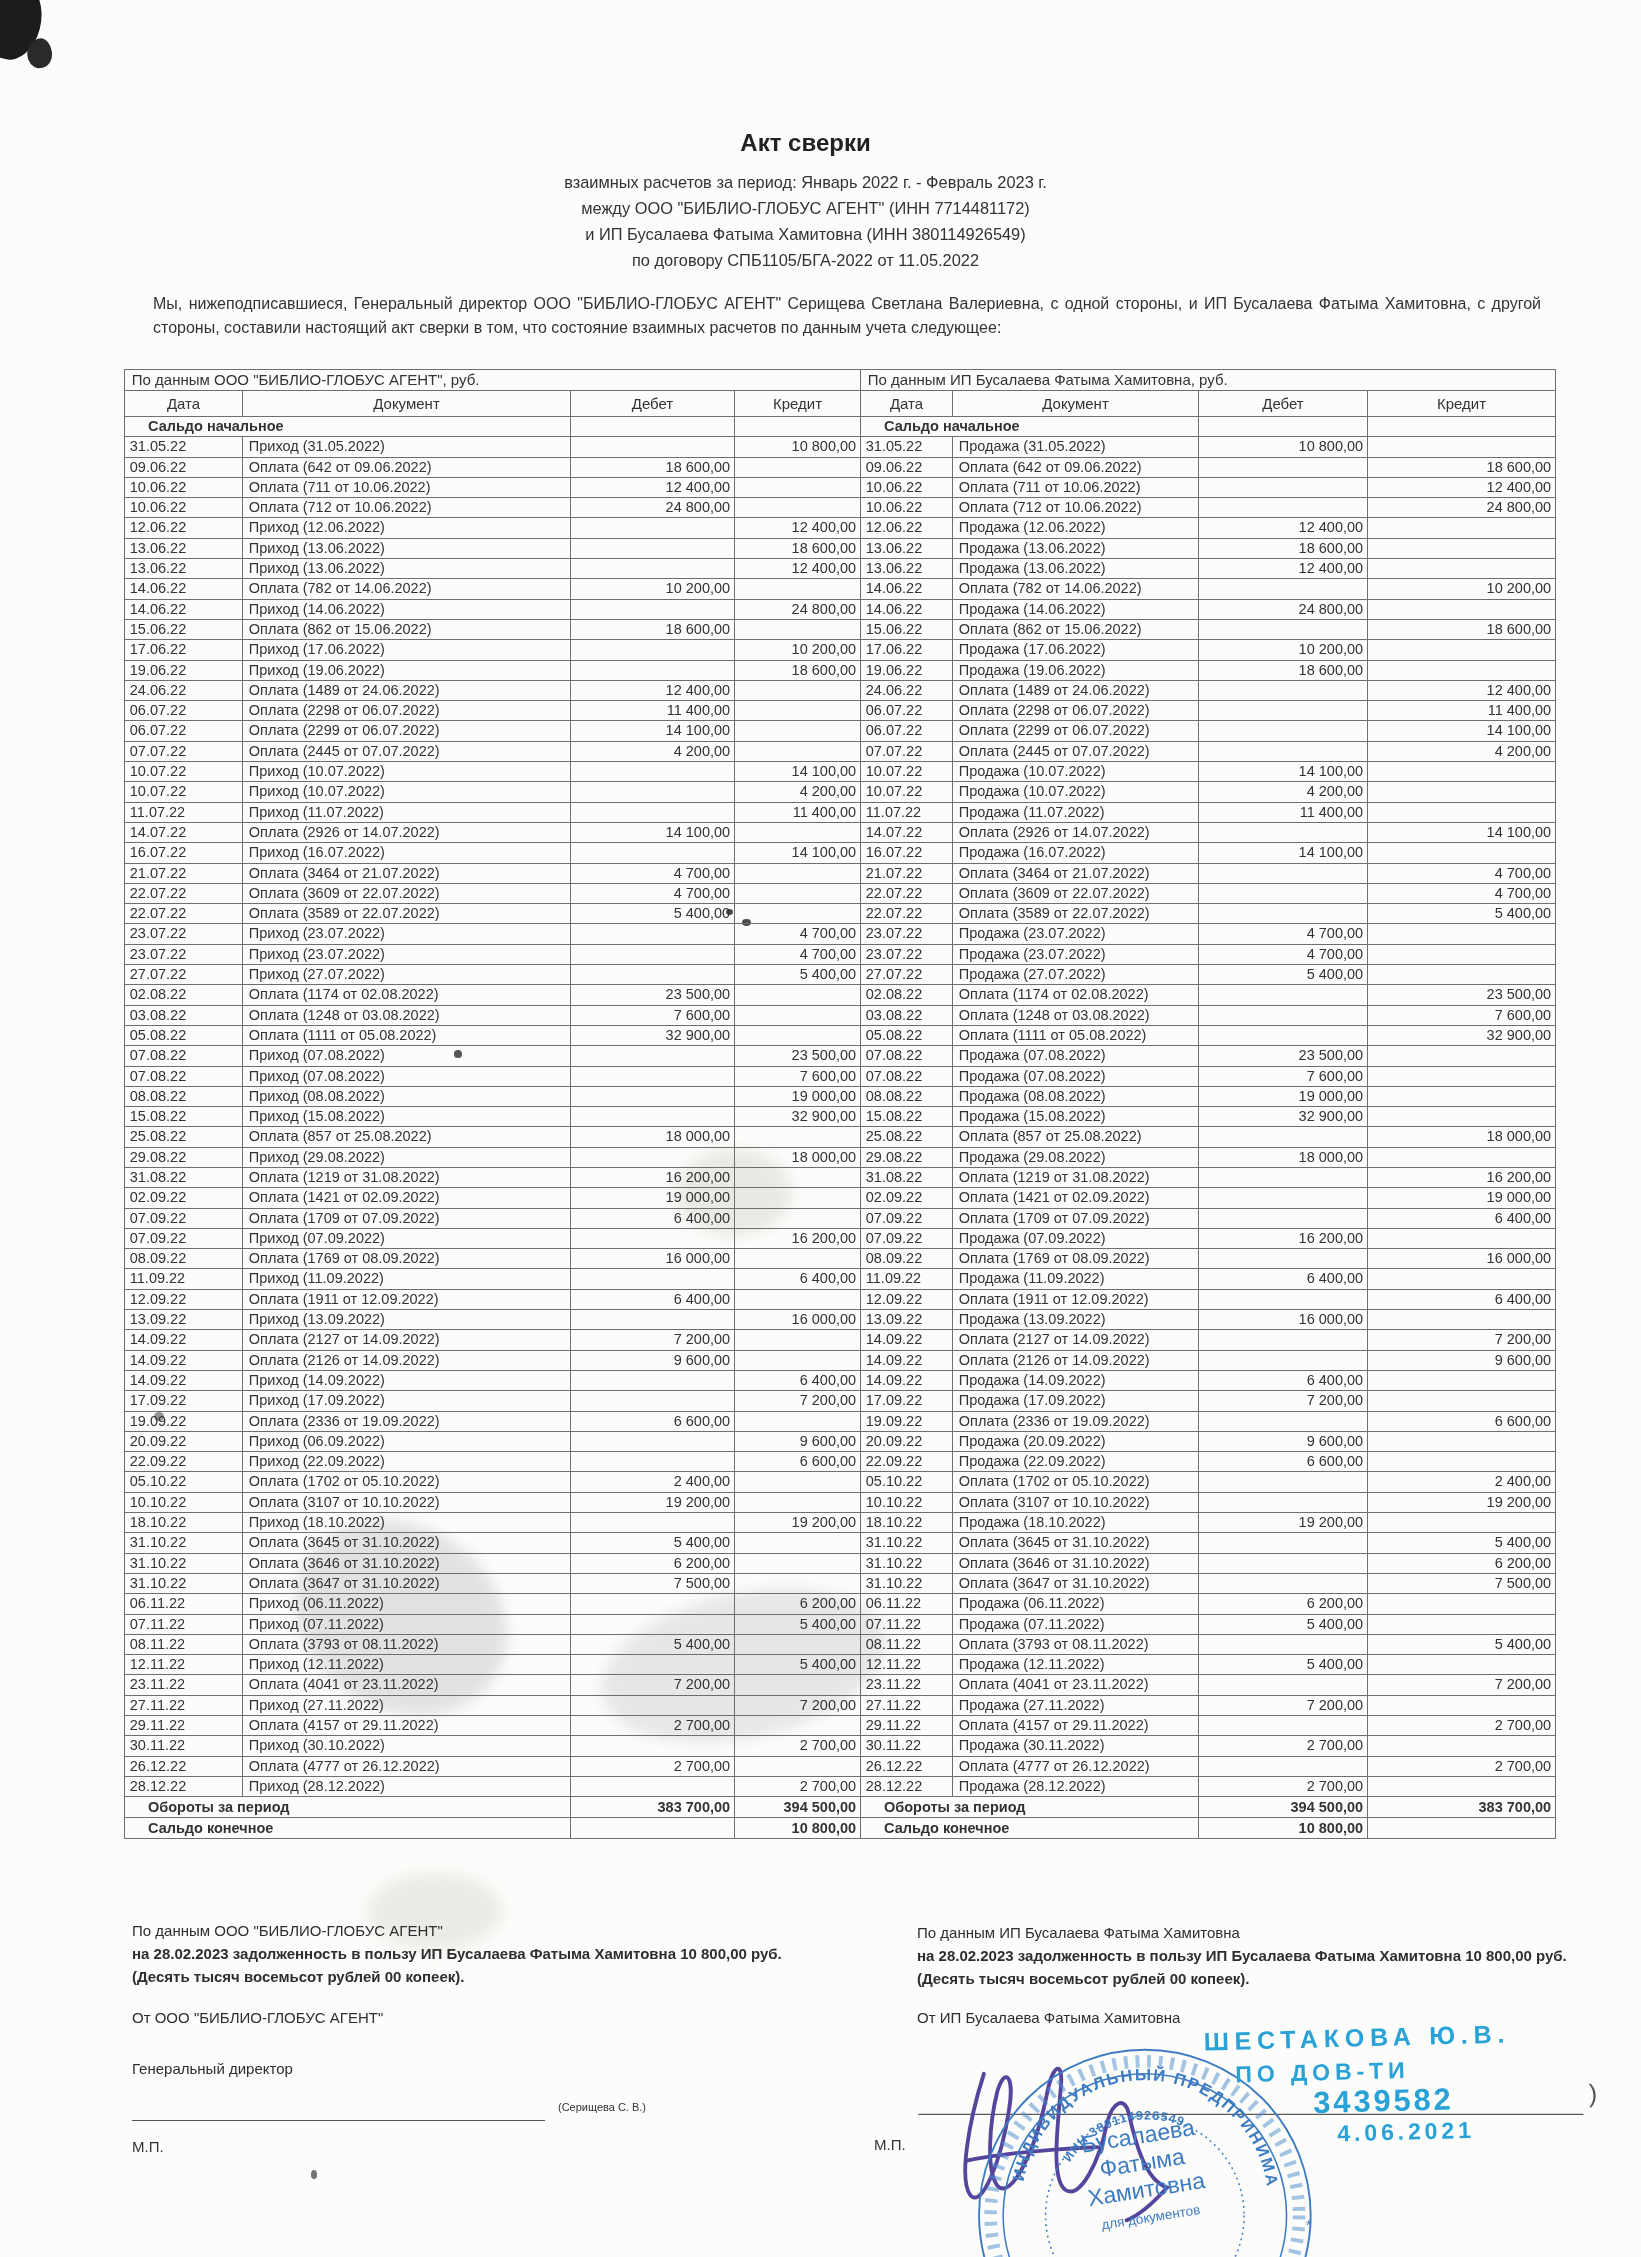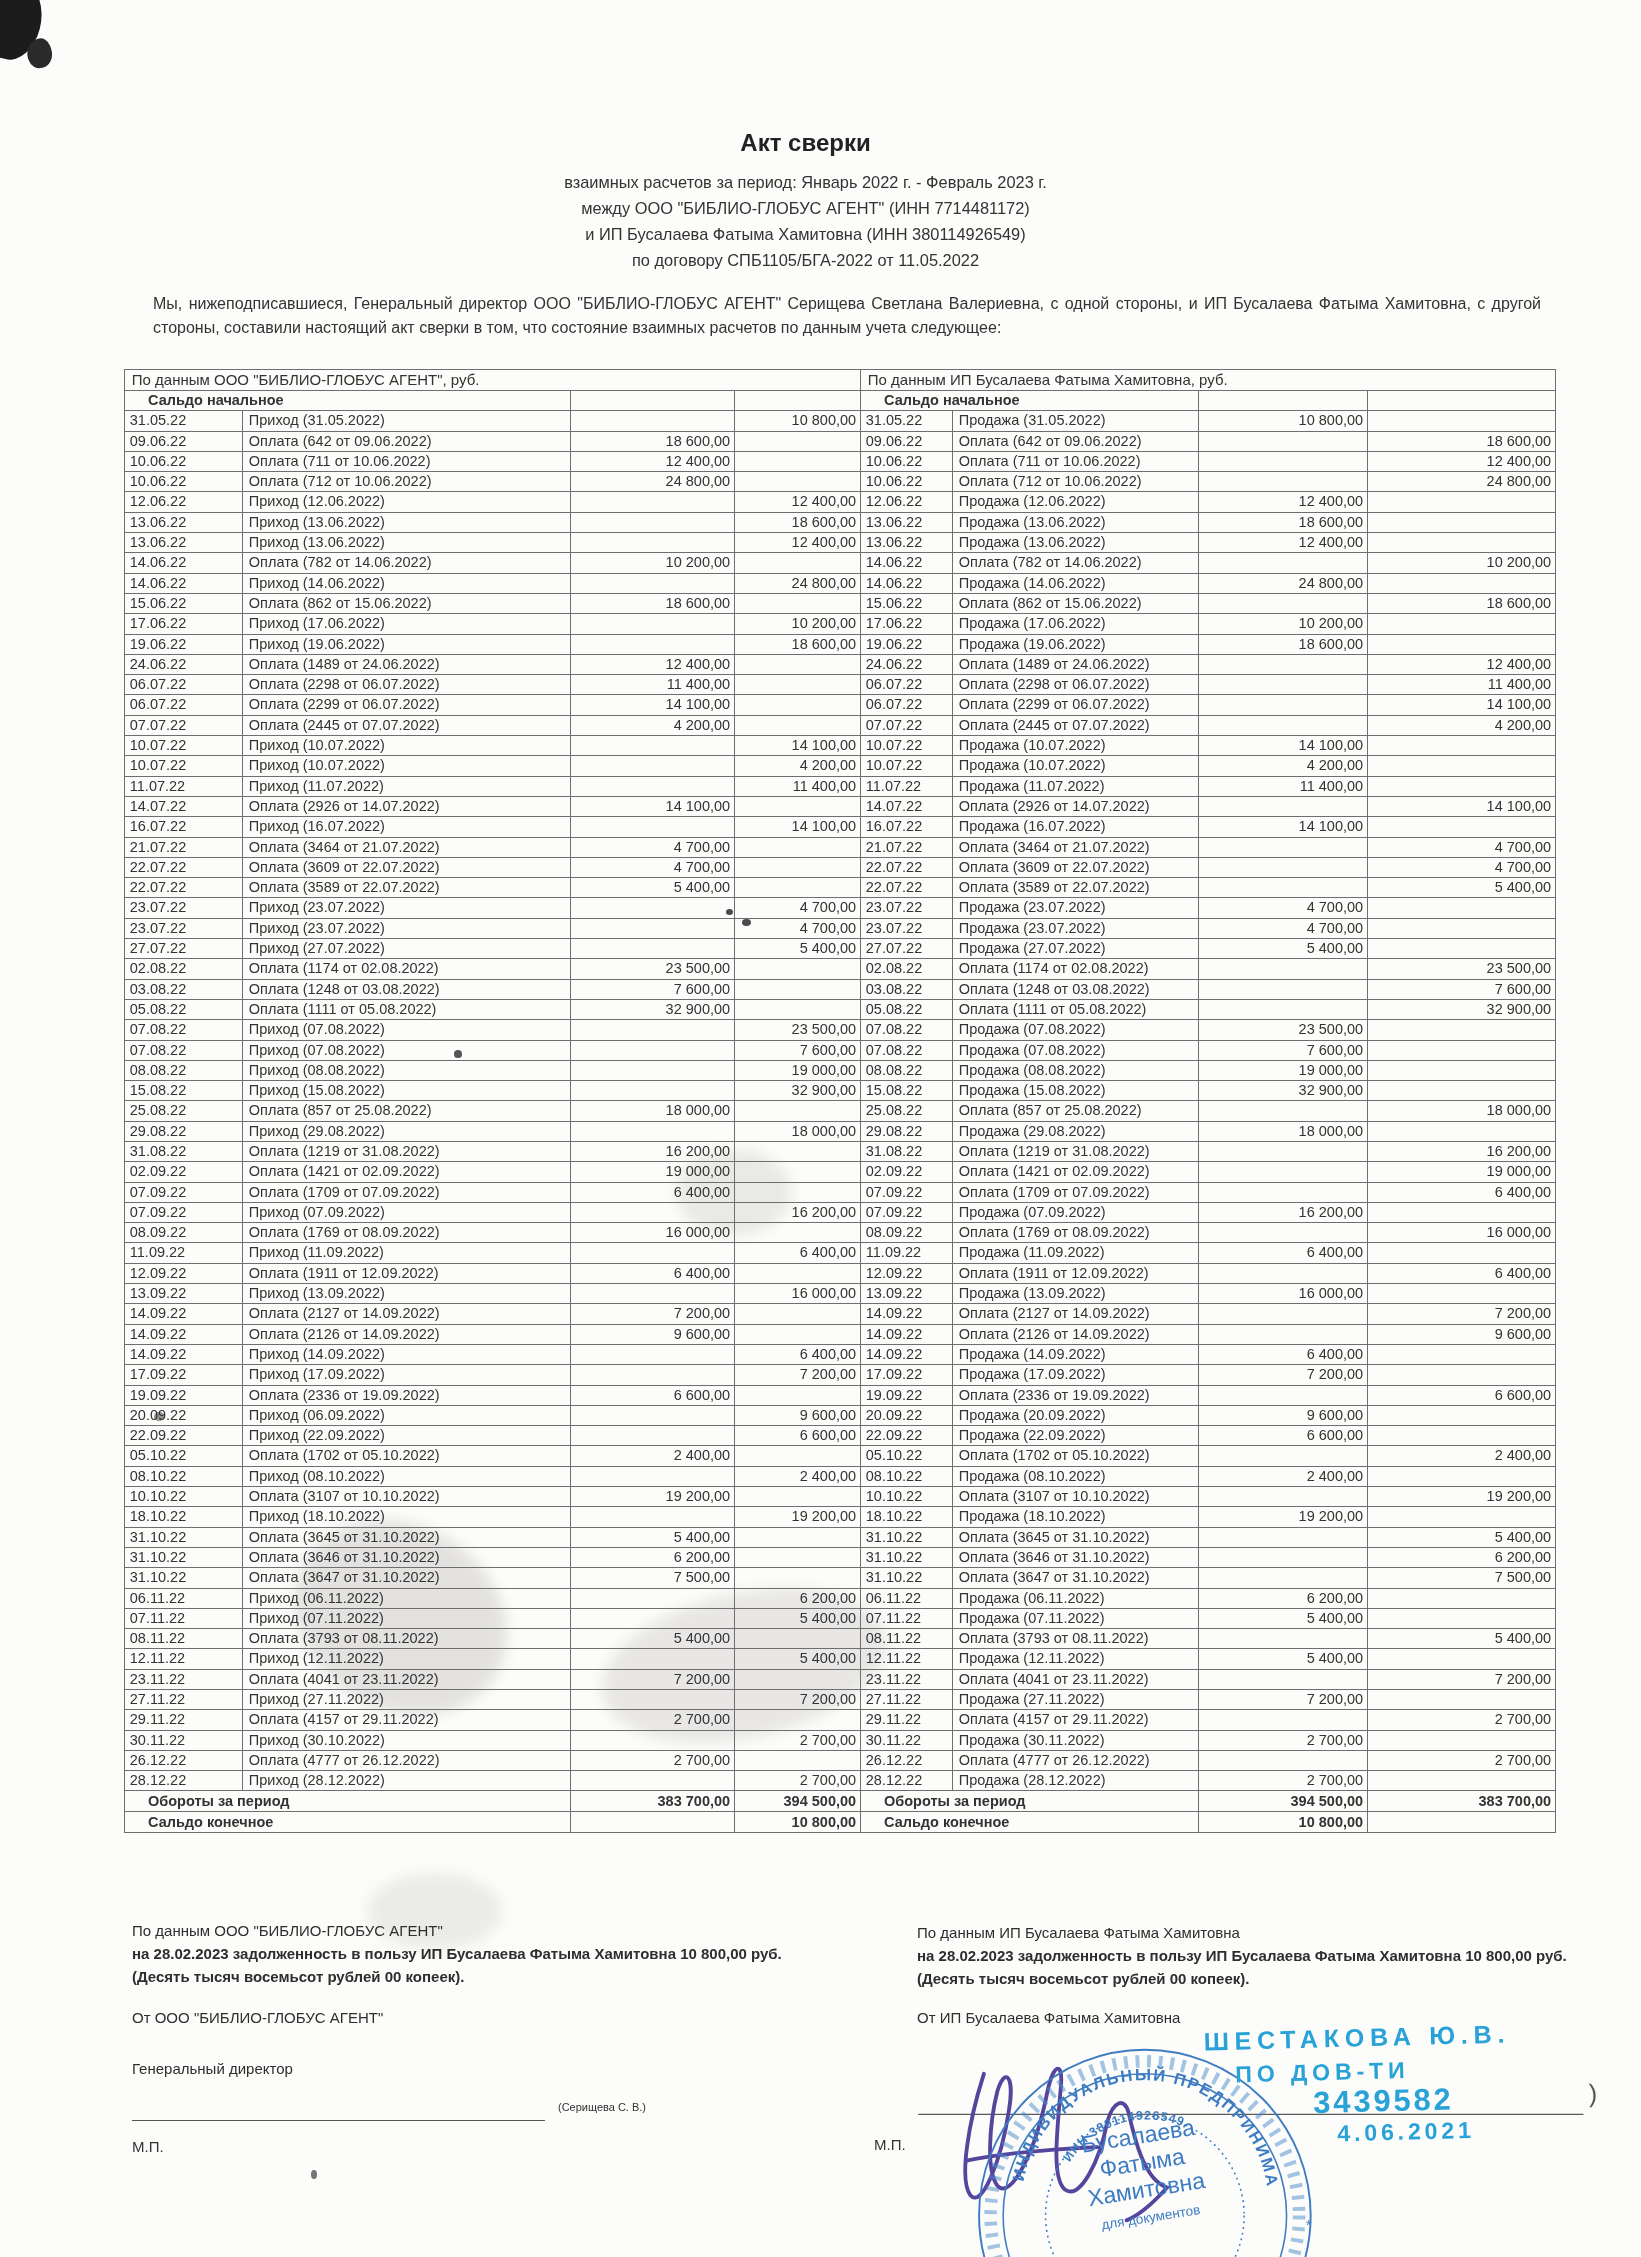--- a/index.html
+++ b/index.html
@@ -80,20 +80,30 @@
         <col style="width:92px">
           <col style="width:246px">
           <col style="width:169px">
           <col style="width:188px">
       </colgroup>
       <thead>
         <tr>
           <th class="src" colspan="4">По данным ООО "БИБЛИО-ГЛОБУС АГЕНТ",  руб.</th>
           <th class="src" colspan="4">По данным ИП Бусалаева Фатыма Хамитовна, руб.</th>
         </tr>
+        <tr>
+          <th class="colh">Дата</th>
+          <th class="colh">Документ</th>
+          <th class="colh">Дебет</th>
+          <th class="colh">Кредит</th>
+          <th class="colh">Дата</th>
+          <th class="colh">Документ</th>
+          <th class="colh">Дебет</th>
+          <th class="colh">Кредит</th>
+        </tr>
       </thead>
       <tbody>
         <tr>
           <td class="c-lbl" colspan="2">Сальдо начальное</td>
           <td class="c-num"></td>
           <td class="c-num"></td>
           <td class="c-lbl" colspan="2">Сальдо начальное</td>
           <td class="c-num"></td>
           <td class="c-num"></td>
         </tr>
@@ -611,30 +621,20 @@
           </tr>
           <tr>
             <td class="c-date">05.10.22</td>
             <td class="c-doc">Оплата (1702 от 05.10.2022)</td>
             <td class="c-num">2 400,00</td>
             <td class="c-num"></td>
             <td class="c-date">05.10.22</td>
             <td class="c-doc">Оплата (1702 от 05.10.2022)</td>
             <td class="c-num"></td>
             <td class="c-num">2 400,00</td>
-          </tr>
-          <tr>
-            <td class="c-date">08.10.22</td>
-            <td class="c-doc">Приход (08.10.2022)</td>
-            <td class="c-num"></td>
-            <td class="c-num">2 400,00</td>
-            <td class="c-date">08.10.22</td>
-            <td class="c-doc">Продажа (08.10.2022)</td>
-            <td class="c-num">2 400,00</td>
-            <td class="c-num"></td>
           </tr>
           <tr>
             <td class="c-date">10.10.22</td>
             <td class="c-doc">Оплата (3107 от 10.10.2022)</td>
             <td class="c-num">19 200,00</td>
             <td class="c-num"></td>
             <td class="c-date">10.10.22</td>
             <td class="c-doc">Оплата (3107 от 10.10.2022)</td>
             <td class="c-num"></td>
             <td class="c-num">19 200,00</td>

